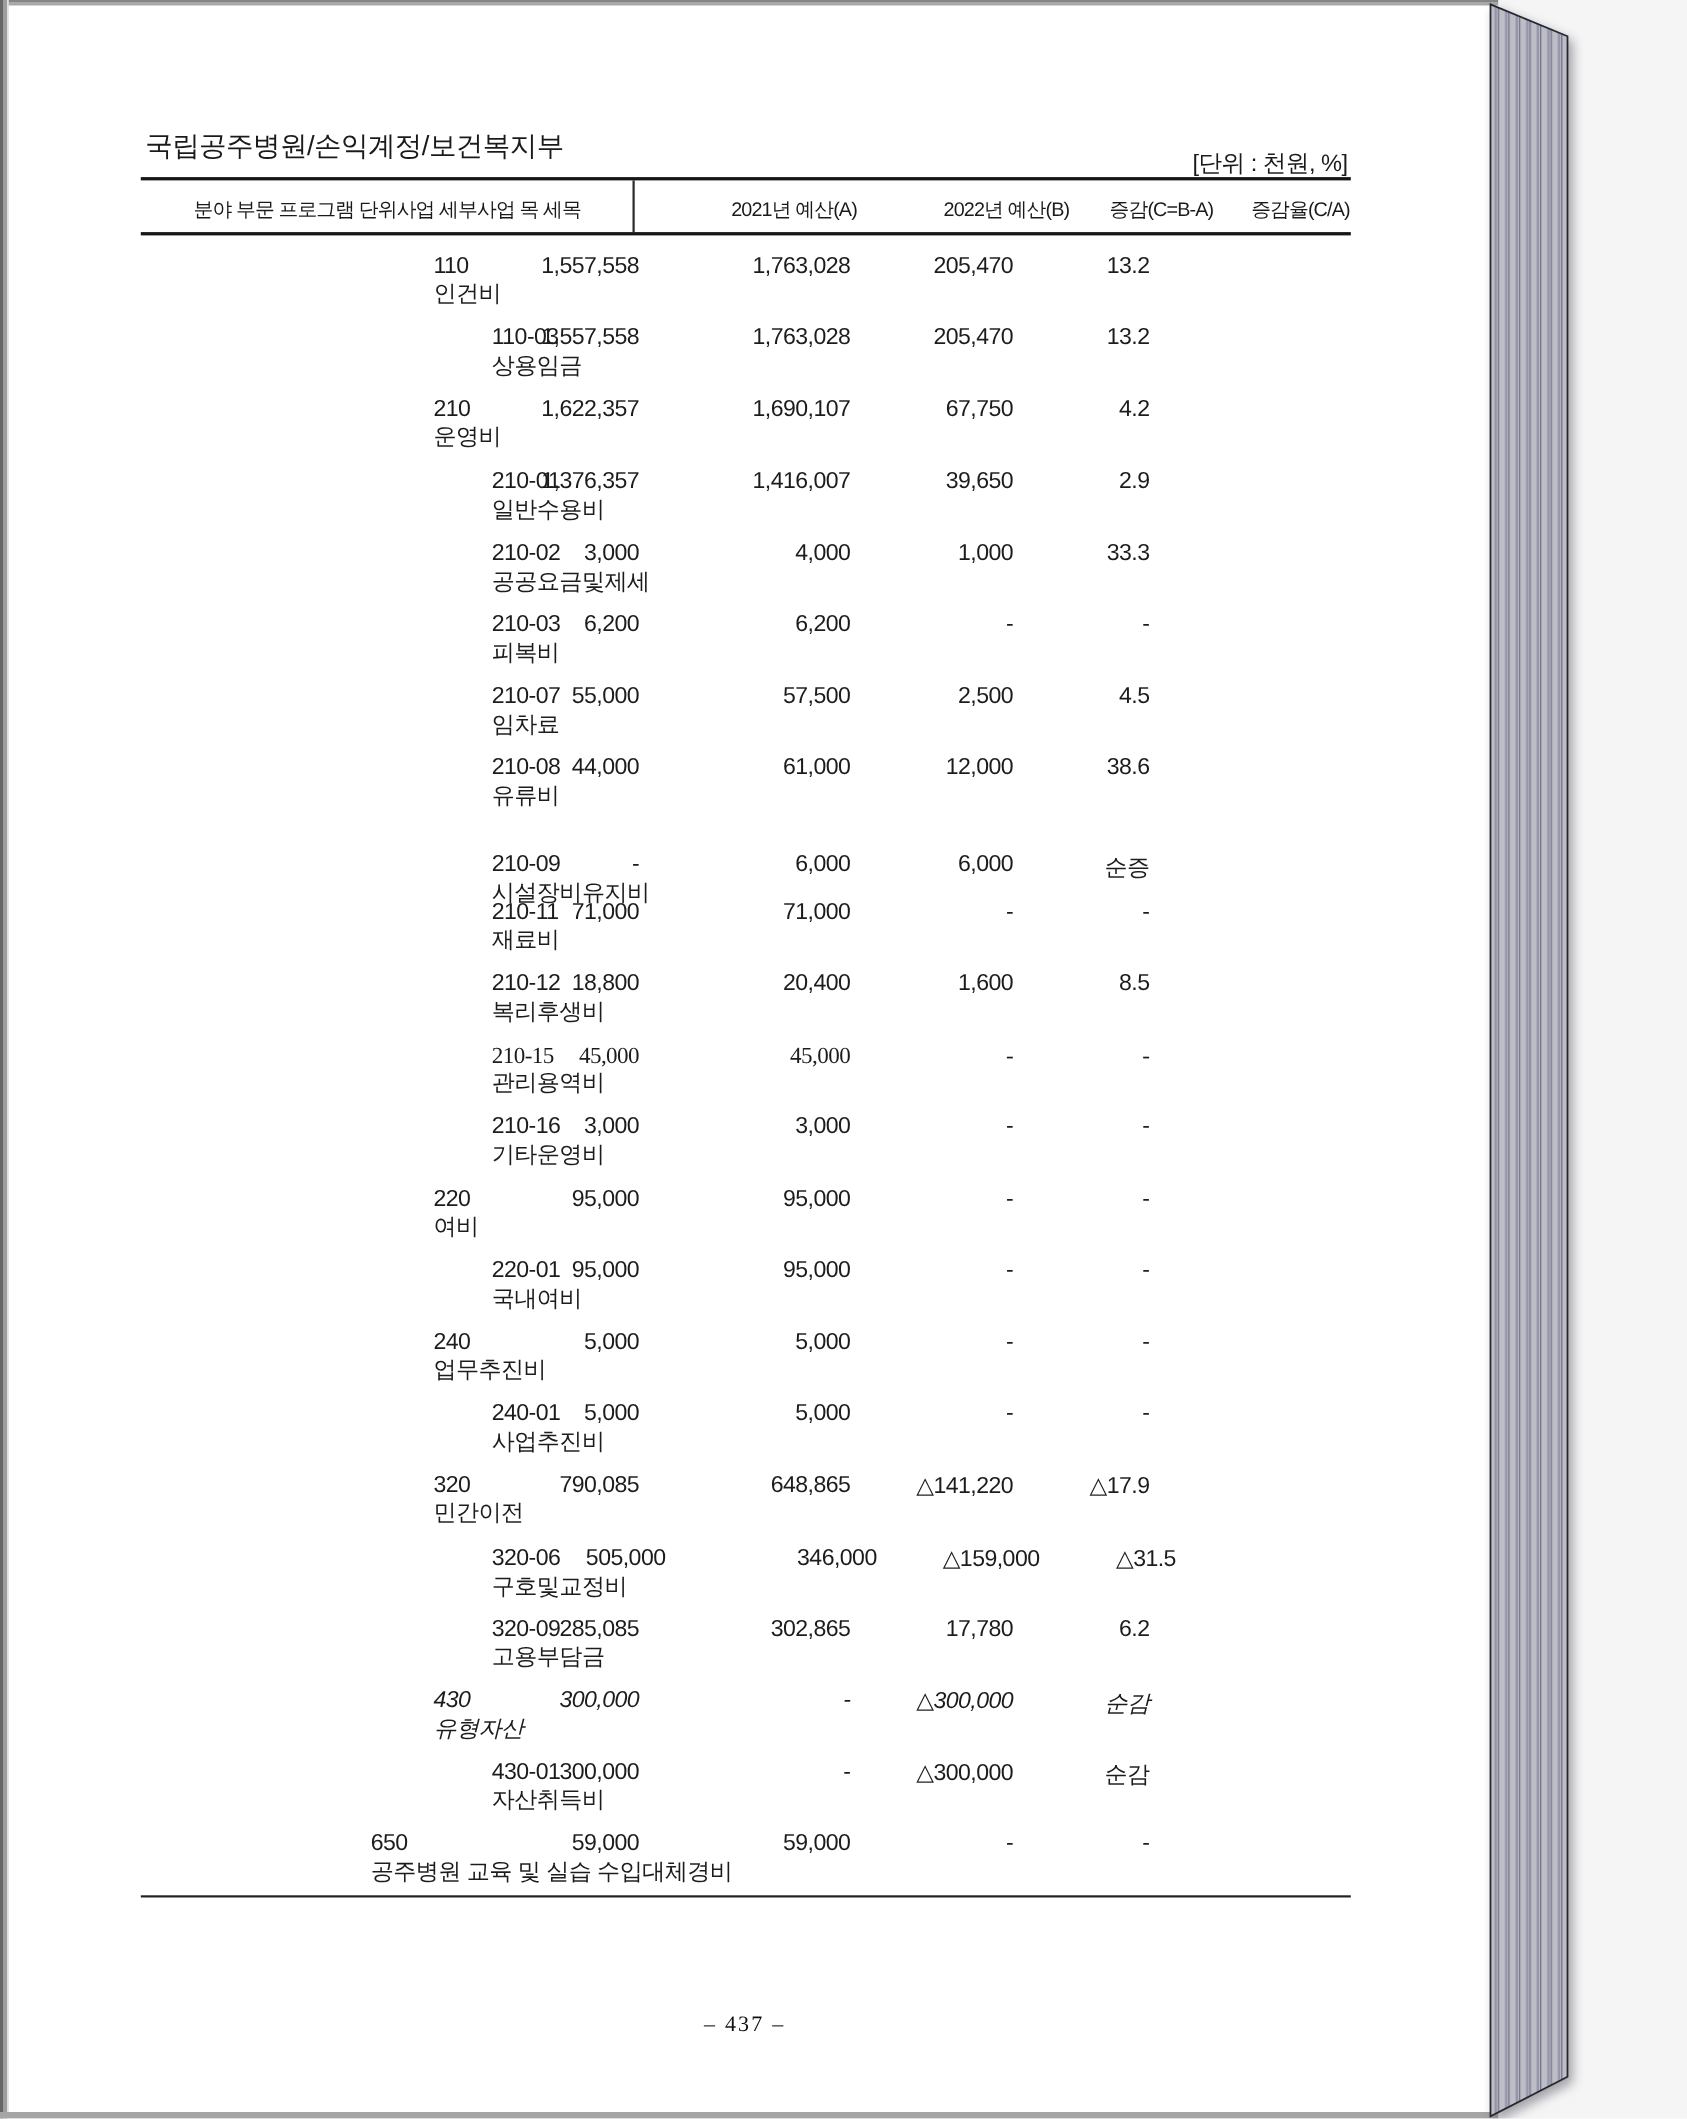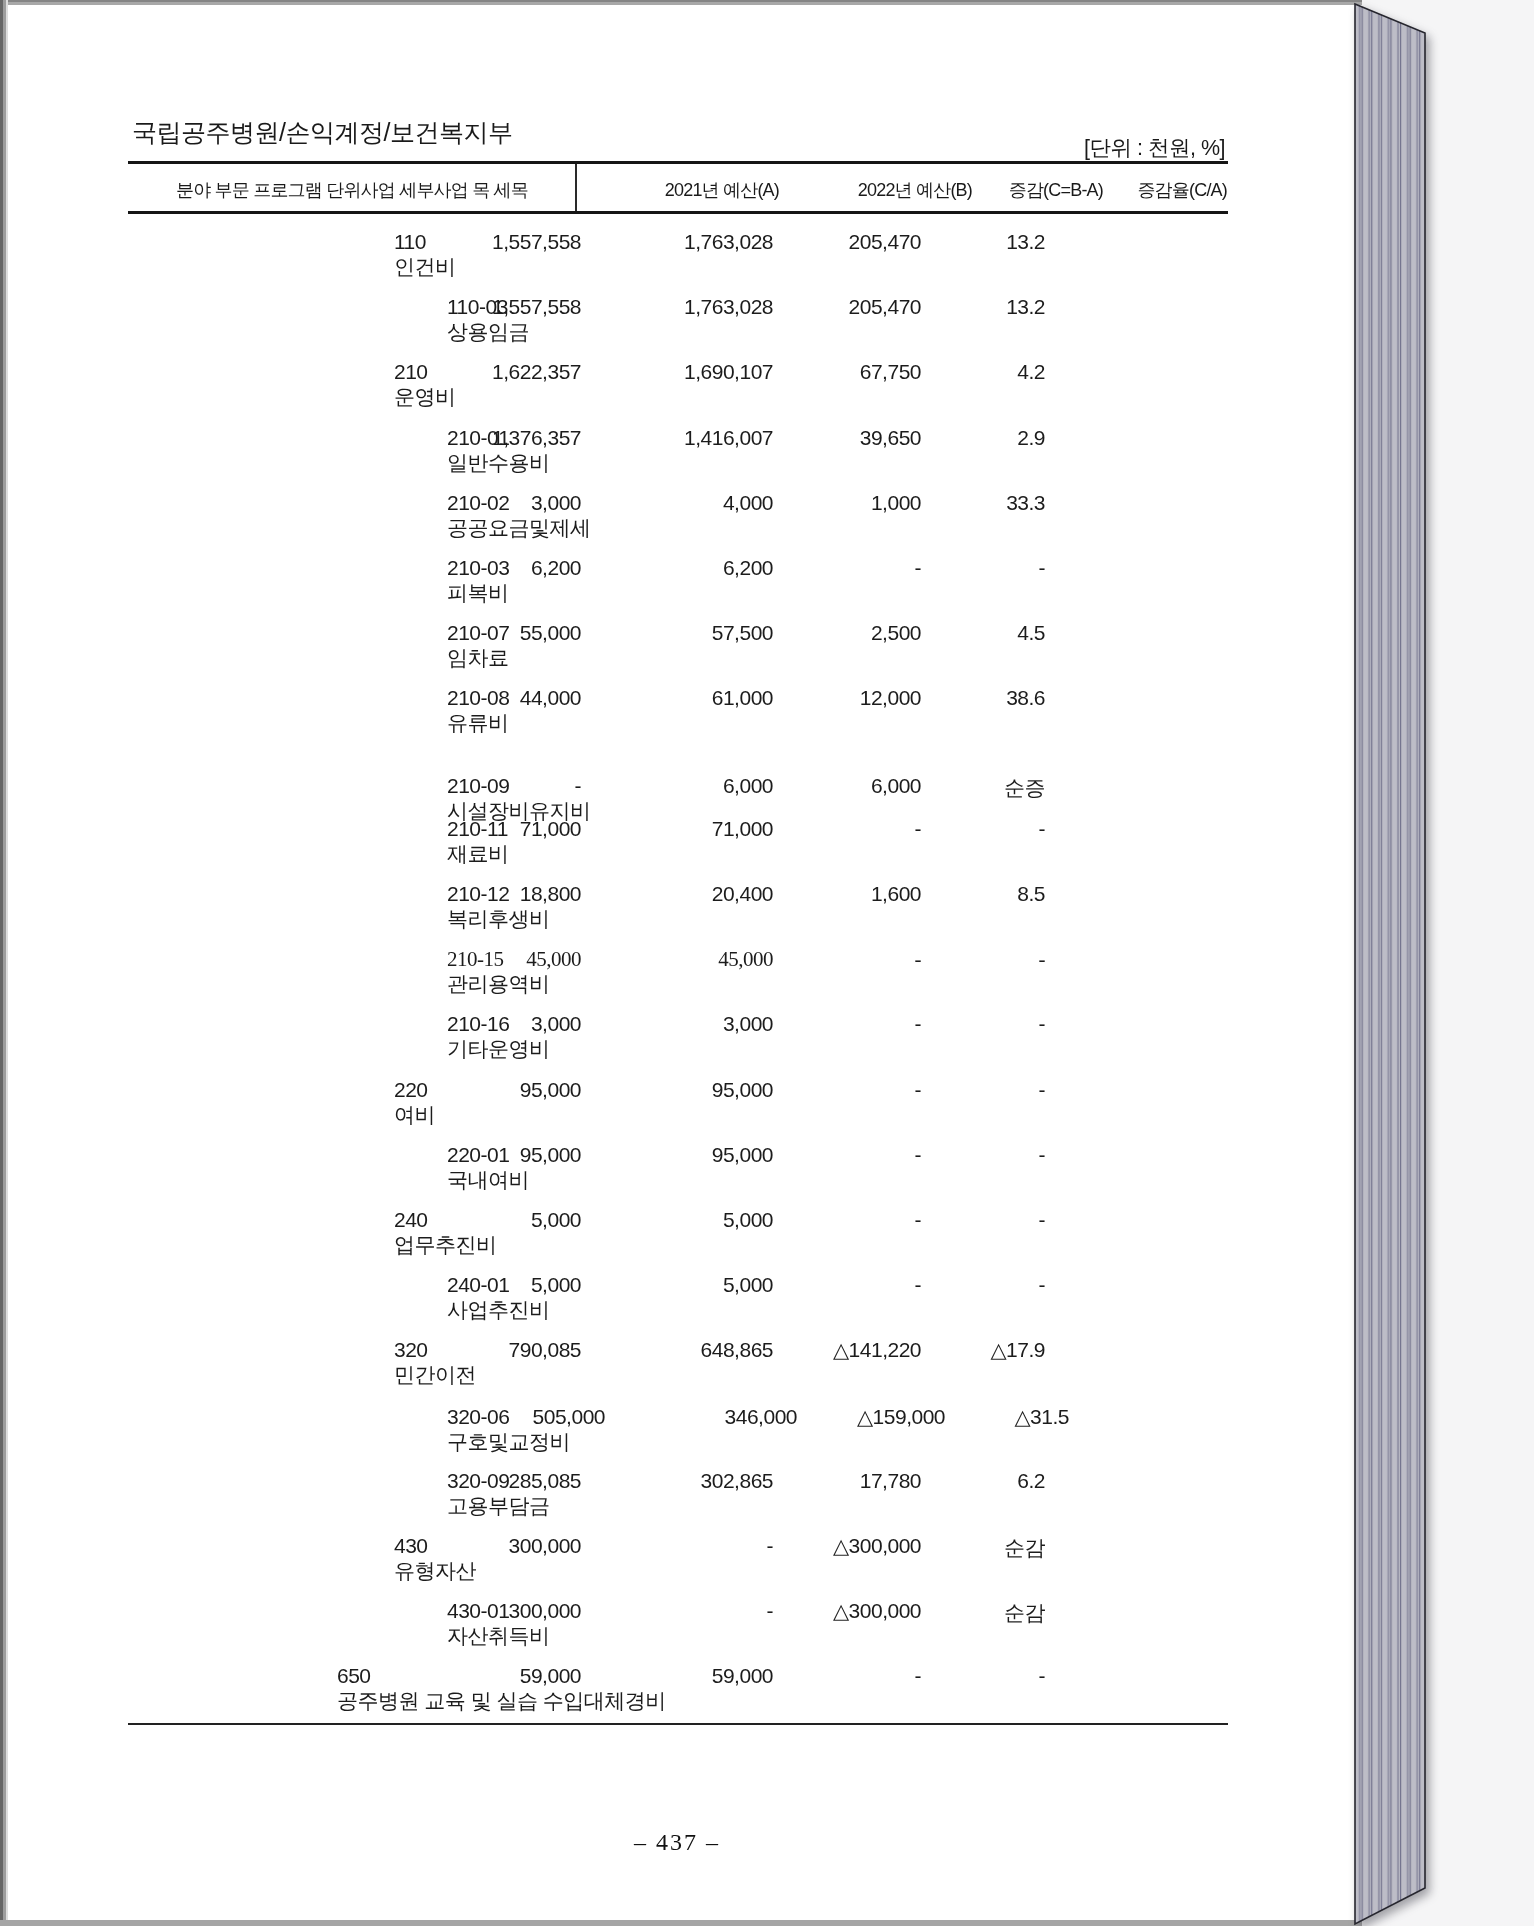--- a/index.html
+++ b/index.html
@@ -40,21 +40,21 @@
   .level-1 .c-code,.level-1 .c-name{left:337px;}
   .level-2 .c-code,.level-2 .c-name{left:394px;}
   .level-3 .c-code,.level-3 .c-name{left:447px;}
   .c-val{position:absolute;top:0;white-space:nowrap;text-align:right;color:#1c1c1c;}
   .v-a{right:771px;}
   .v-b{right:579px;}
   .v-c{right:431px;}
   .v-d{right:307px;}
 
   .page-number{position:absolute;left:527px;top:1829px;width:300px;text-align:center;
-    font-family:"Liberation Serif","DejaVu Serif",serif;font-size:24px;letter-spacing:2px;color:#111;}
+    font-family:"Liberation Serif","DejaVu Serif",serif;font-size:20px;letter-spacing:2px;color:#111;}
 </style>
 </head>
 <body>
 
 <div class="page-sheet"></div>
 <div class="edge-top"></div>
 <div class="edge-left"></div>
 <div class="edge-bottom"></div>
 
 <svg class="book-fore-edge" width="80" height="1926" viewBox="0 0 80 1926">
@@ -254,21 +254,21 @@
 
   <div class="trow level-3" style="top: 1468.8px;">
     <div class="c-code">320-09</div>
     <div class="c-name">고용부담금</div>
     <div class="c-val v-a">285,085</div>
     <div class="c-val v-b">302,865</div>
     <div class="c-val v-c">17,780</div>
     <div class="c-val v-d">6.2</div>
   </div>
 
-  <div class="trow level-2" style="top: 1534px;">
+  <div class="trow level-2" style="top: 1534px; font-style: italic;">
     <div class="c-code">430</div>
     <div class="c-name">유형자산</div>
     <div class="c-val v-a">300,000</div>
     <div class="c-val v-b">-</div>
     <div class="c-val v-c">△300,000</div>
     <div class="c-val v-d">순감</div>
   </div>
 
   <div class="trow level-3" style="top: 1599.2px;">
     <div class="c-code">430-01</div>

